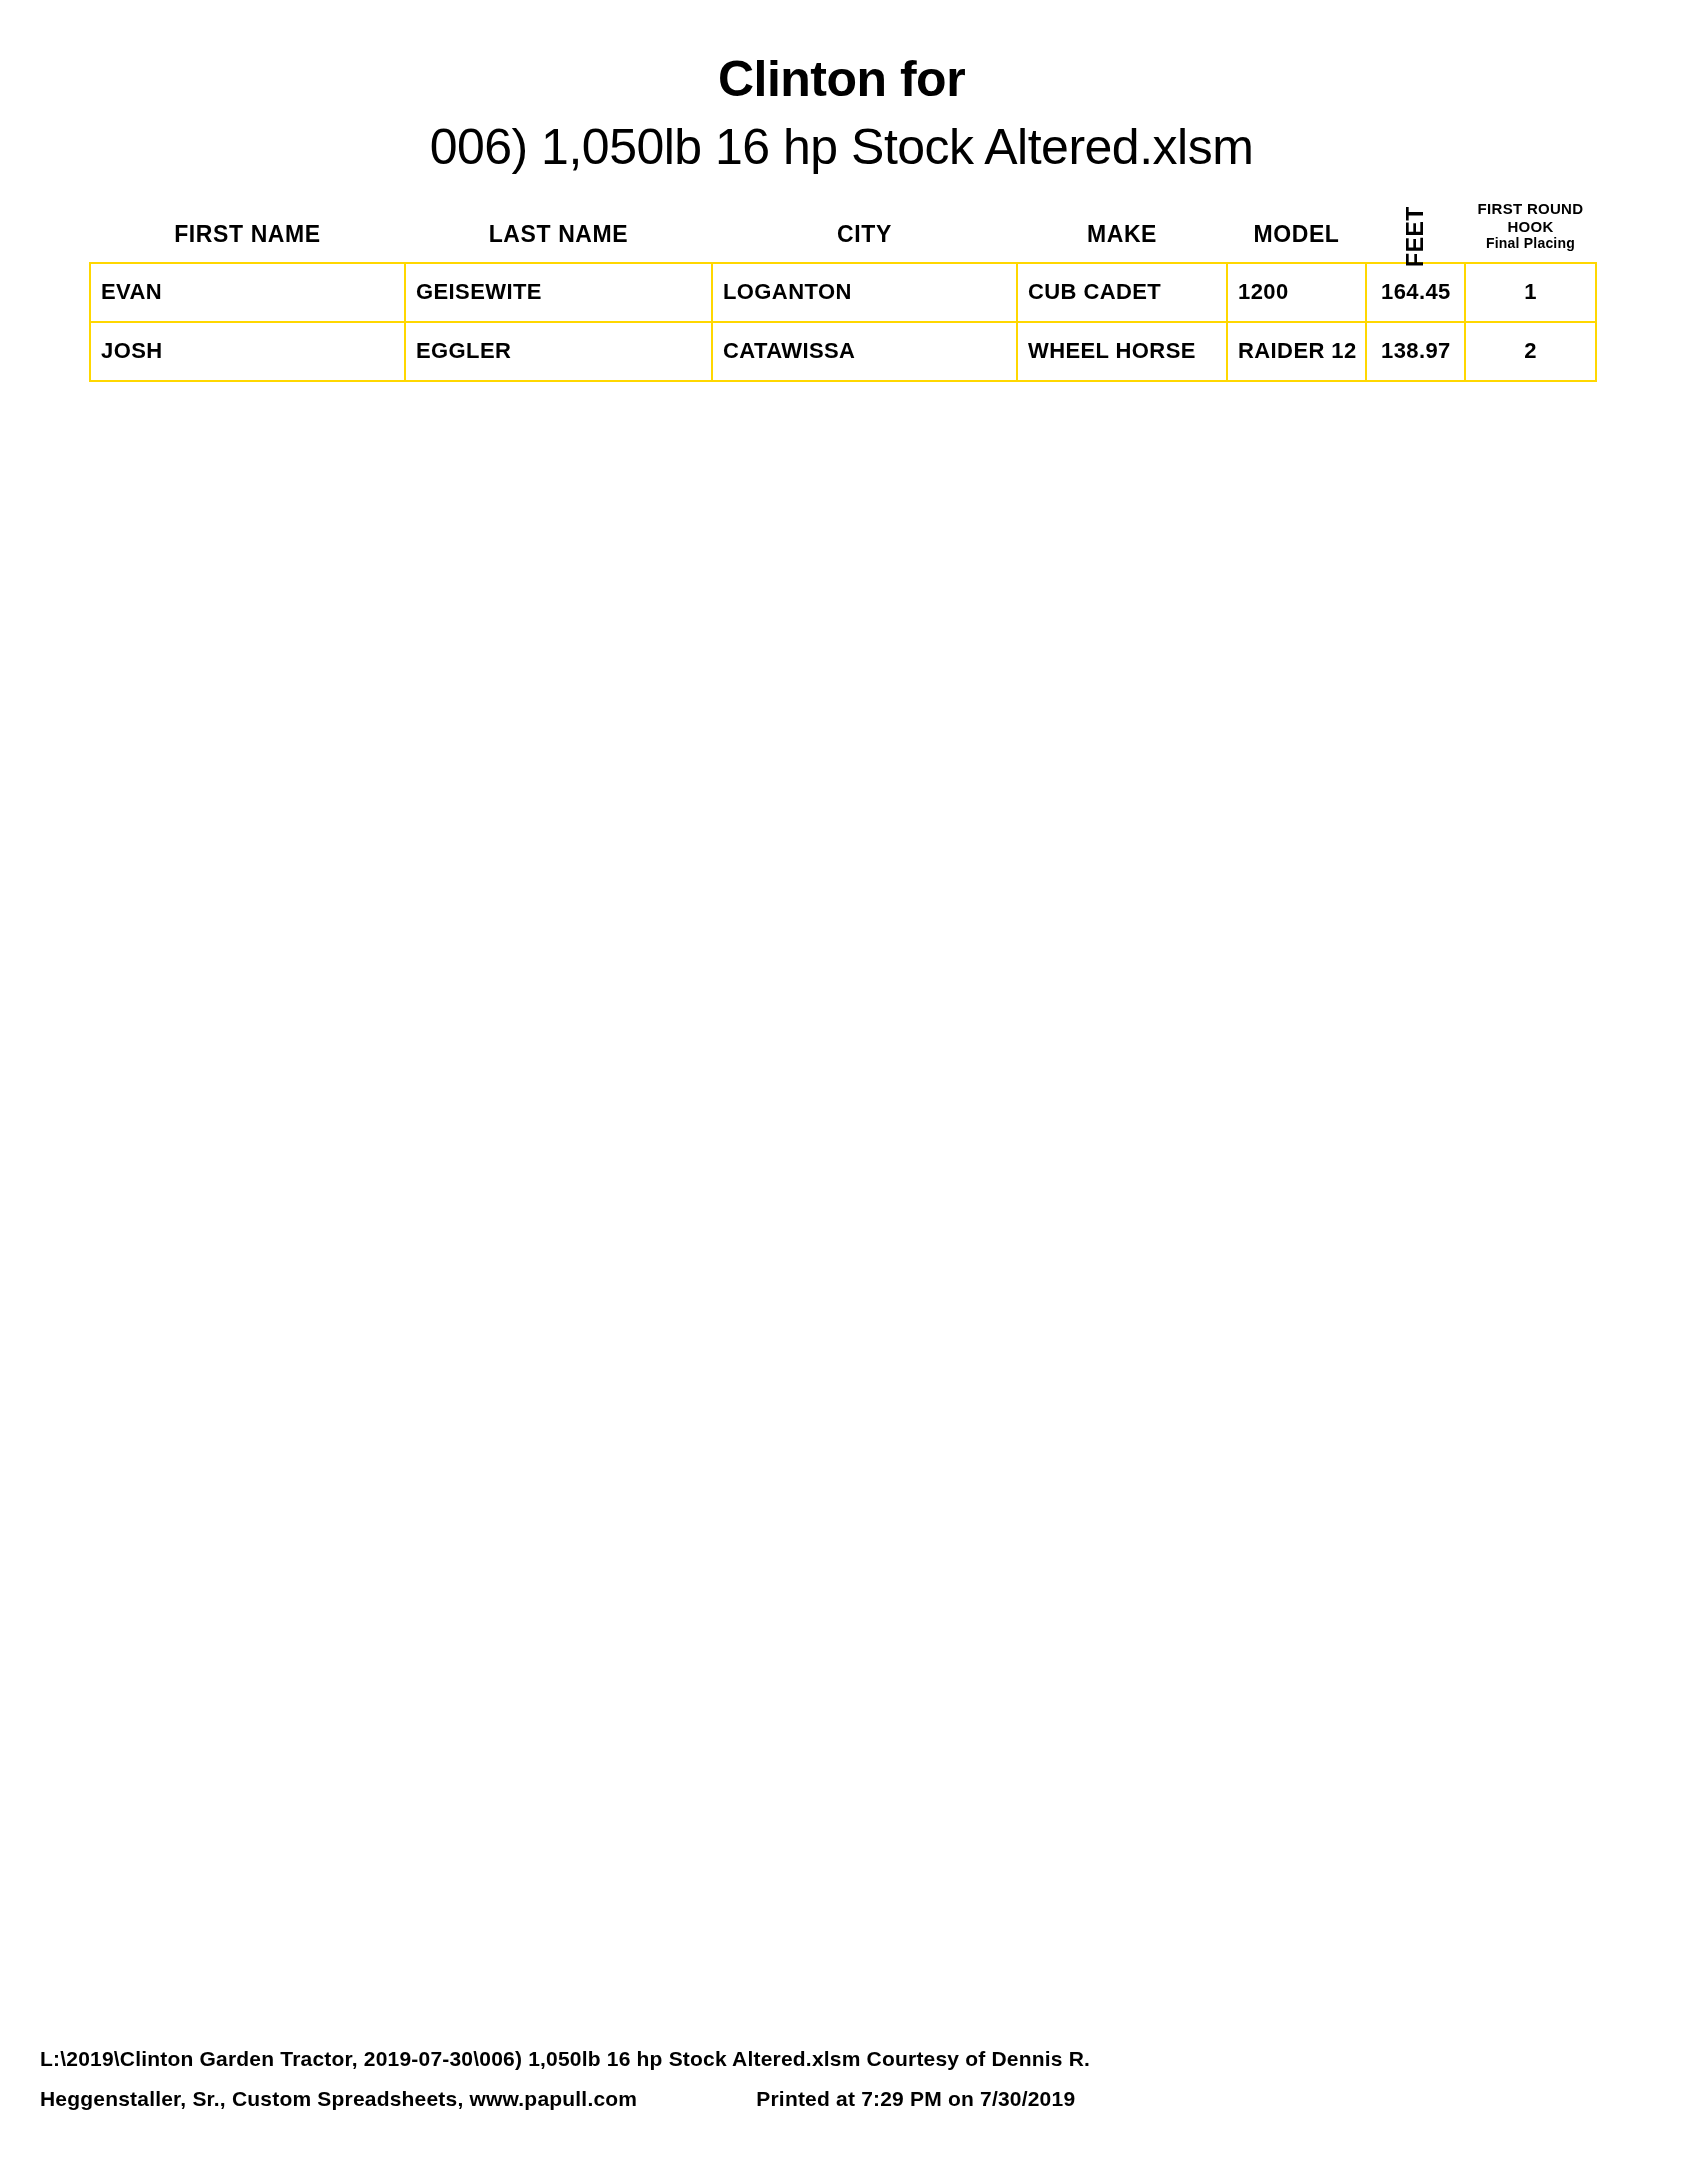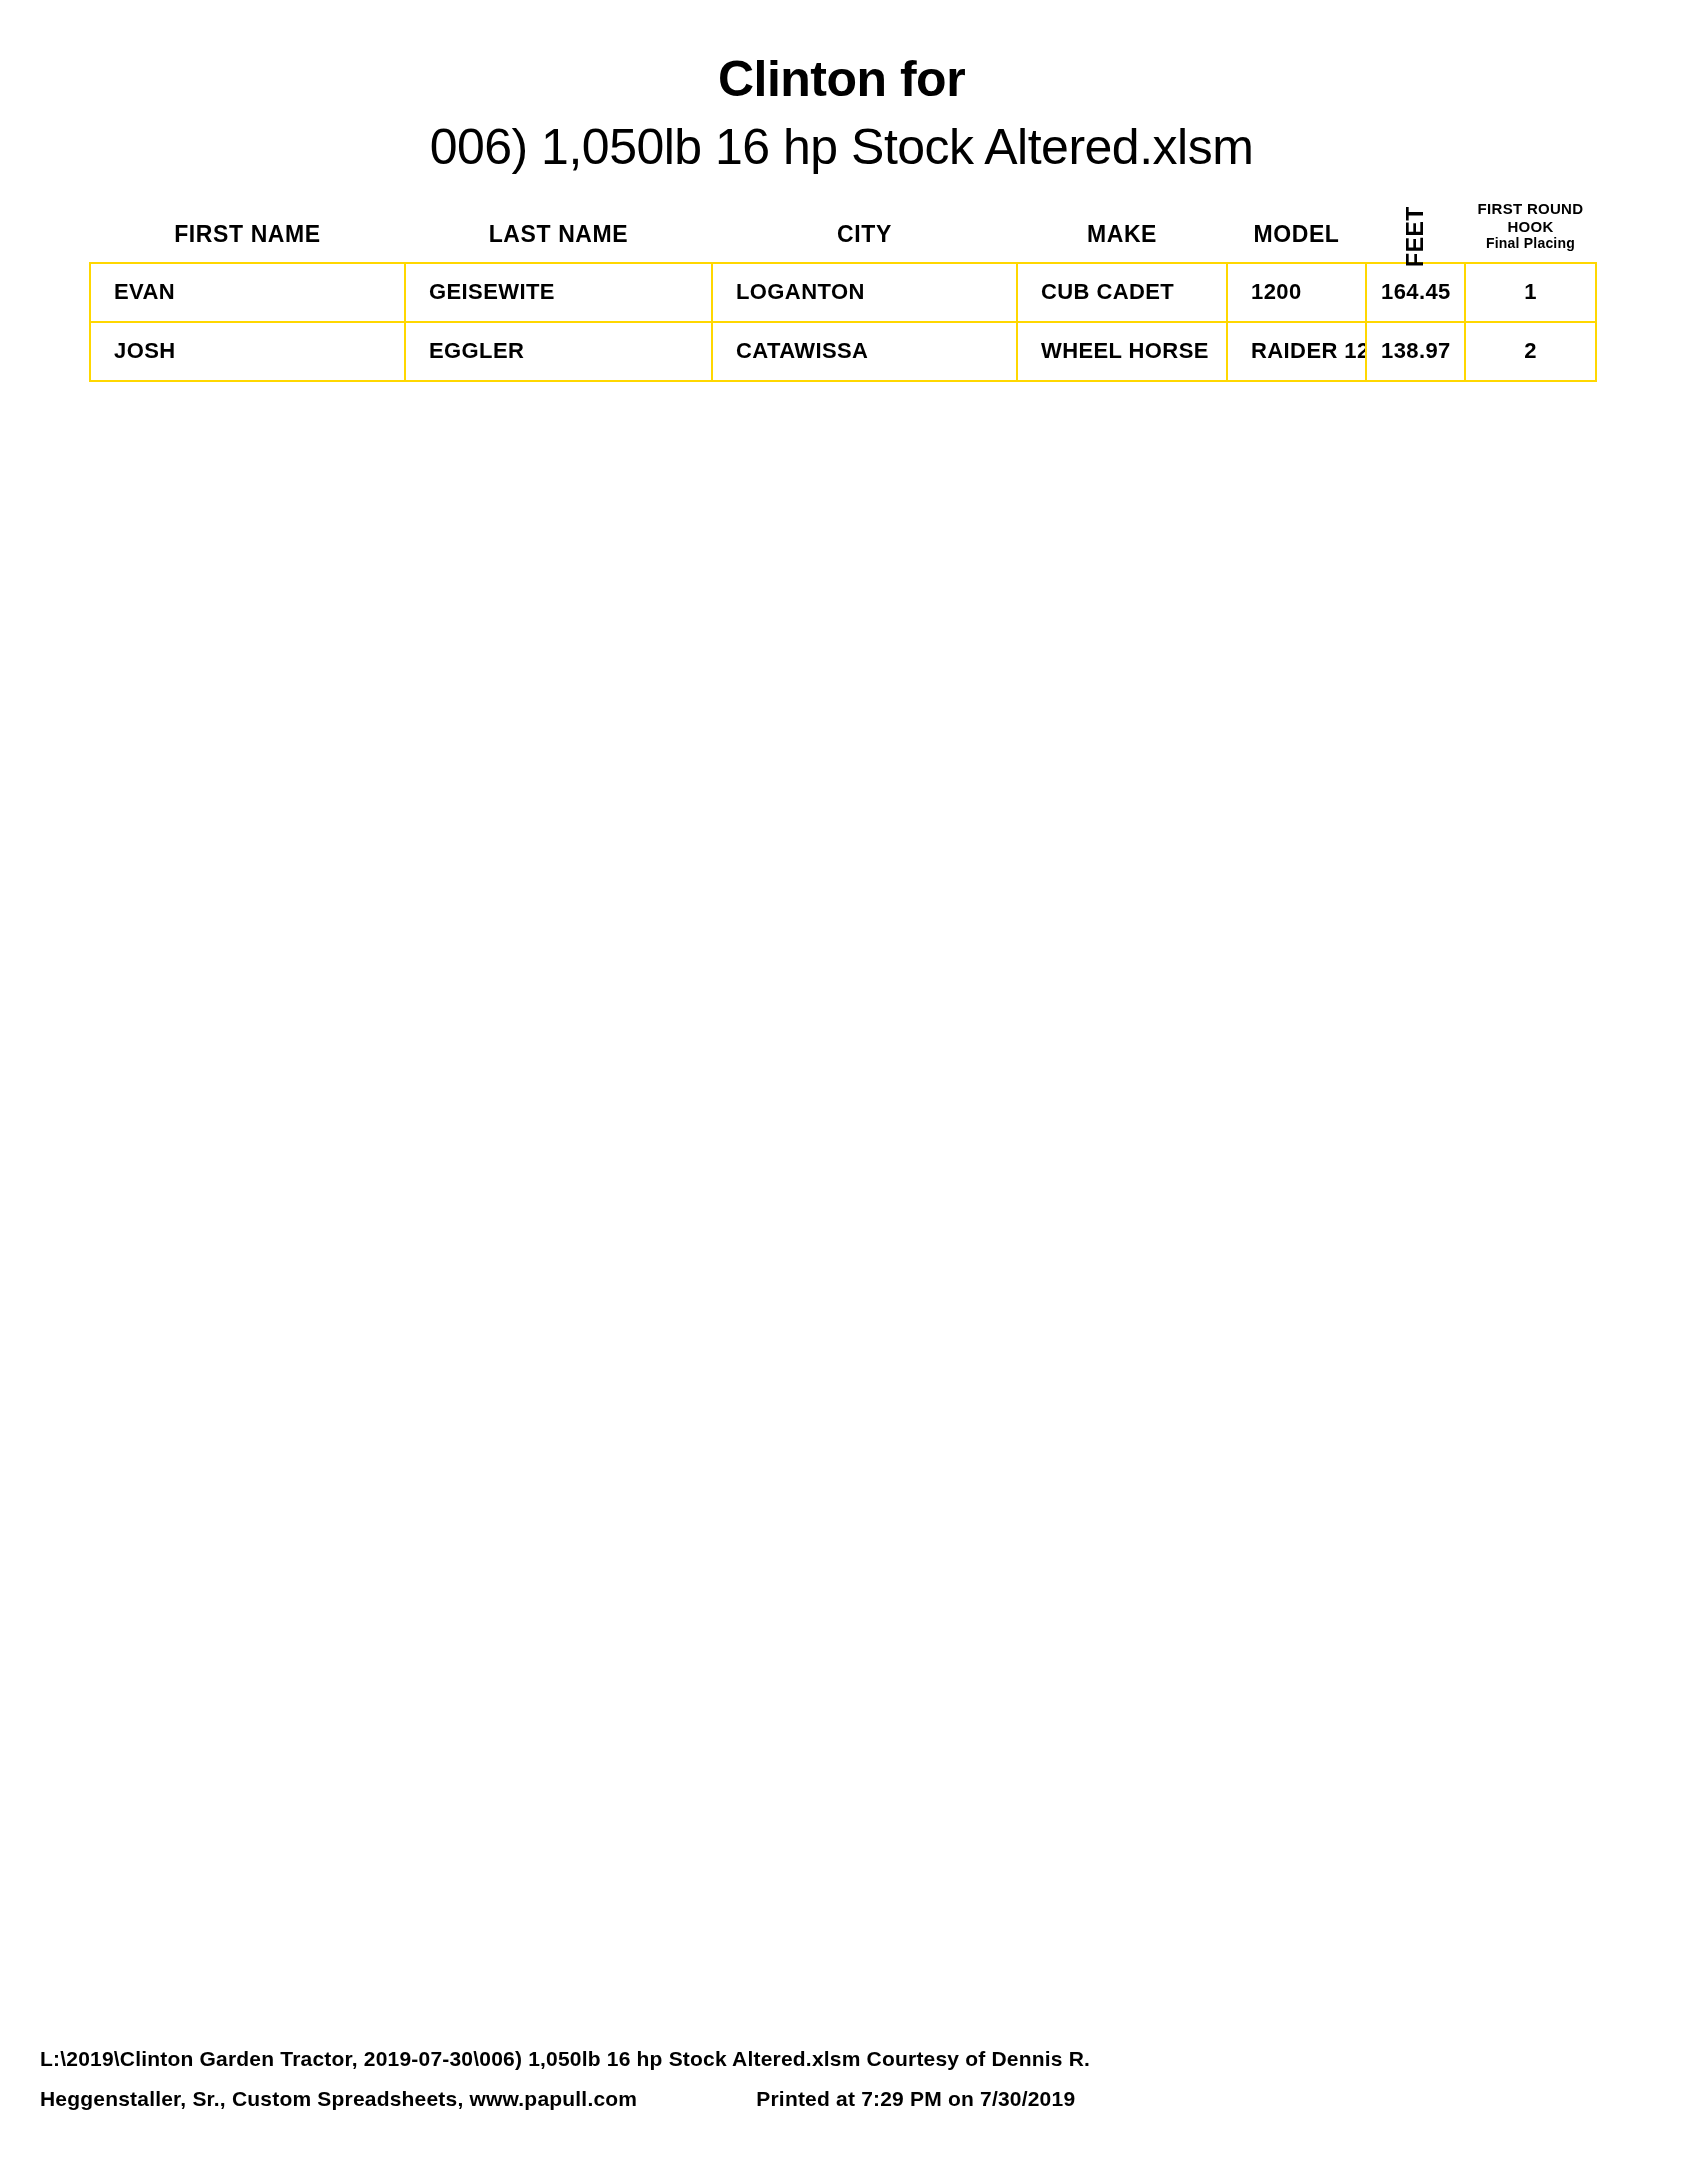--- a/index.html
+++ b/index.html
@@ -85,21 +85,21 @@
   }
   .placing-head .l1 { font-size: 15px; font-weight: bold; letter-spacing: 0.3px; }
   .placing-head .l2 { font-size: 15px; font-weight: bold; letter-spacing: 0.3px; }
   .placing-head .l3 { font-size: 14px; font-weight: bold; letter-spacing: 0.2px; }
 
   tbody td {
     border: 2px solid #FFD700;
     font-size: 22px;
     font-weight: bold;
     height: 57px;
-    padding: 0 23px;
+    padding: 0 10px;
     letter-spacing: 0.4px;
     white-space: nowrap;
     overflow: hidden;
   }
   tbody td.num {
     text-align: center;
     padding: 0 14px;
   }
   tbody td.center {
     text-align: center;

